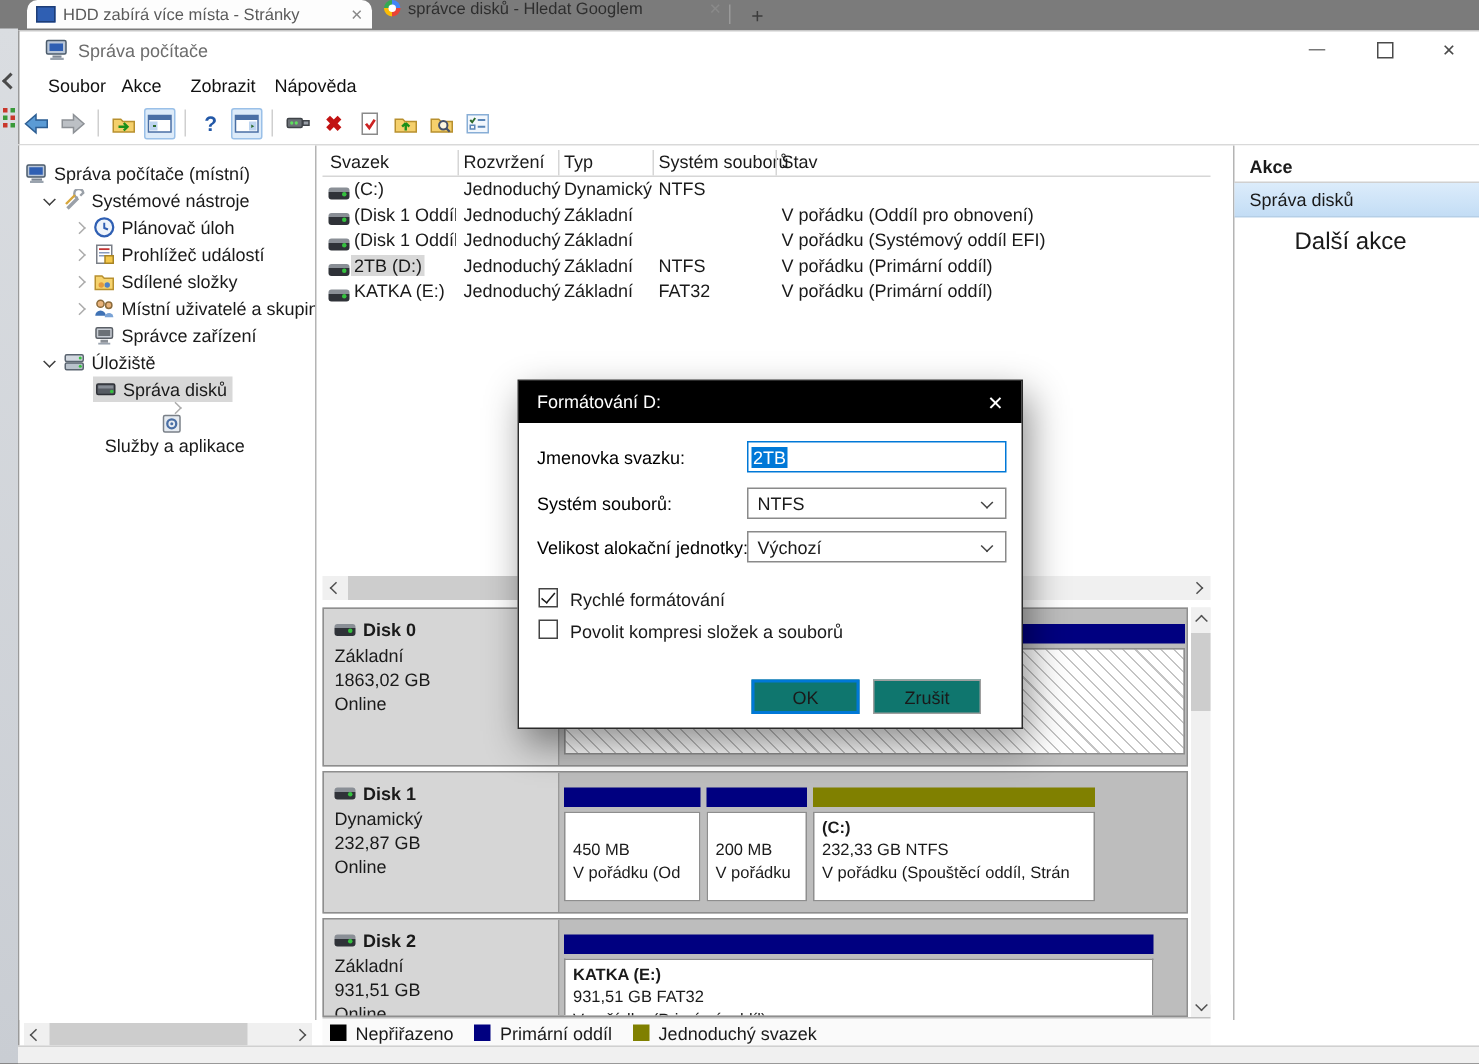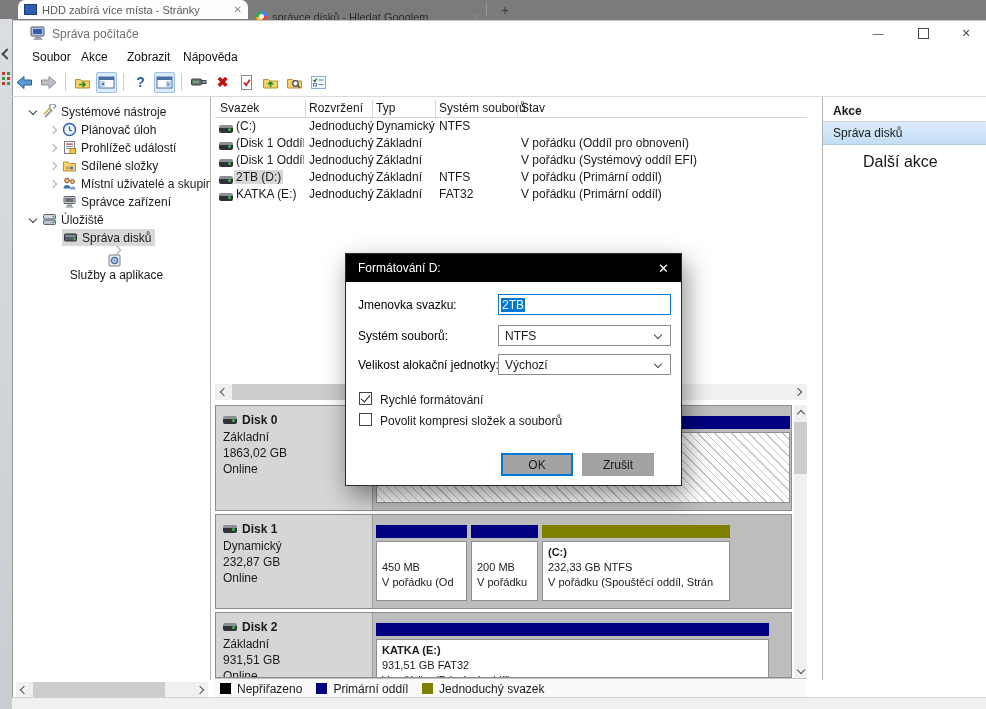--- a/index.html
+++ b/index.html
@@ -4,21 +4,21 @@
 <style>
   html,body{margin:0;padding:0;background:#555;}
   #screen{position:relative;width:986px;height:709px;overflow:hidden;background:#7b7b7b;
           font-family:"Liberation Sans",sans-serif;color:#1a1a1a;}
   
   .tabstrip{position:absolute;left:0;top:0;width:986px;height:19px;background:#7b7b7b;}
   .tab-active{position:absolute;left:18px;top:0;width:230px;height:19px;background:#fdfdfd;
               border-radius:7px 7px 0 0;display:flex;align-items:center;padding:0 6px;box-sizing:border-box;}
   .tab-title{font-size:11px;color:#5a5a5a;white-space:nowrap;overflow:hidden;flex:1;}
   .tab-x{font-size:10px;color:#8a8a8a;margin-left:4px;}
-  .tab2{position:absolute;left:256px;top:0;width:225px;height:33px;display:flex;align-items:center;}
+  .tab2{position:absolute;left:256px;top:0;width:225px;height:33px;display:flex;}
   .tab2 .tab-title{color:#2e2e2e;}
   .fav-pc{width:11px;height:9px;background:#2f5fb3;border:1px solid #1d3d77;margin-right:5px;flex:none;}
   .fav-g{width:11px;height:11px;border-radius:50%;margin-right:5px;flex:none;position:relative;
          background:conic-gradient(#4285f4 0 25%,#ea4335 0 50%,#fbbc05 0 75%,#34a853 0);}
   .fav-g::after{content:"";position:absolute;left:3px;top:3px;width:5px;height:5px;border-radius:50%;background:#fff;}
   .tab-sep{position:absolute;left:486px;top:3px;width:1px;height:13px;background:#9a9a9a;}
   .newtab{position:absolute;left:497px;top:0px;width:16px;height:19px;color:#3c3c3c;font-size:14px;
           display:flex;align-items:center;justify-content:center;}
   .left-strip{position:absolute;left:0;top:19px;width:12px;height:690px;
               background:linear-gradient(#dadde1,#c9cdd3);}
@@ -112,21 +112,21 @@
          display:flex;align-items:center;padding-left:2px;box-sizing:border-box;font-size:12px;}
   .seltext{background:#0078d7;color:#fff;padding:0 1px;}
   .combo{position:absolute;left:152px;width:173px;height:21px;border:1px solid #8a8a8a;background:#fff;
          display:flex;align-items:center;padding-left:6px;box-sizing:border-box;font-size:12px;}
   .combo .arr{margin-left:auto;margin-right:9px;width:5px;height:5px;
               border-right:1.4px solid #444;border-bottom:1.4px solid #444;transform:rotate(45deg);margin-top:-2px;}
   .cbox{position:absolute;left:13px;width:13px;height:13px;border:1px solid #444;background:#fff;box-sizing:border-box;}
   .tick{position:absolute;left:3px;top:0px;width:4px;height:8px;
         border-right:1.6px solid #1a1a1a;border-bottom:1.6px solid #1a1a1a;transform:rotate(40deg);}
   .cblabel{position:absolute;left:34px;font-size:12px;}
-  .btn{position:absolute;width:72px;height:23px;background:#a3a3a3;display:flex;align-items:center;
+  .btn{position:absolute;width:72px;height:23px;background:#0f766e;display:flex;align-items:center;
        justify-content:center;font-size:12px;box-sizing:border-box;}
   .btn.ok{border:2px solid #0078d7;}
   .btn.cancel{border:1px solid #9e9e9e;}
   .glyph{line-height:1;}
 </style>
 </head>
 <body>
 
 <div id="screen">
 
@@ -253,20 +253,31 @@
           <rect x="1.5" y="2.5" width="14" height="12" fill="#f2f7fd" stroke="#88aed6"></rect>
           <path d="M3.5 6 l1.3 1.5 2-2.8" fill="none" stroke="#2d6b2d" stroke-width="1.3"></path>
           <path d="M8.5 6 h5 M8.5 10.5 h5" stroke="#5a86b8" stroke-width="1.2"></path>
           <rect x="3.5" y="9.5" width="3" height="2.5" fill="none" stroke="#5a86b8"></rect>
         </svg>
       </span>
   </div>
   <div class="hline"></div>
 
   <div class="treepanel">
+    <div class="trow lvl0" style="top: 5px; margin-top: 5px; height: 17px;">
+      <span class="icoslot">
+          <svg width="15" height="15" viewBox="0 0 15 15">
+            <rect x="1" y="2" width="12" height="8" rx="1" fill="#b9c6d8" stroke="#4a5a6a"></rect>
+            <rect x="2.5" y="3.5" width="9" height="5" fill="#2f5fb3"></rect>
+            <rect x="4" y="11" width="7" height="1.5" fill="#7e8794"></rect>
+            <rect x="3" y="12.5" width="9" height="1.5" fill="#9aa3ae"></rect>
+          </svg>
+        </span>
+      <span>Správa počítače (místní)</span>
+    </div>
     <div class="trow lvl1" style="top: 5px; margin-top: 1px; height: 17px;">
       <span class="expslot">
           <span class="chev down"></span>
         </span>
       <span class="icoslot">
           <svg width="15" height="15" viewBox="0 0 15 15">
             <path d="M3 13 L10 6" stroke="#9aa0a8" stroke-width="2.2"></path>
             <path d="M10 6 a3 3 0 1 1 3.5-3.5 l-2 2" fill="none" stroke="#9aa0a8" stroke-width="1.6"></path>
             <path d="M2 10 L8 4" stroke="#d8a73a" stroke-width="1.6"></path>
           </svg>

